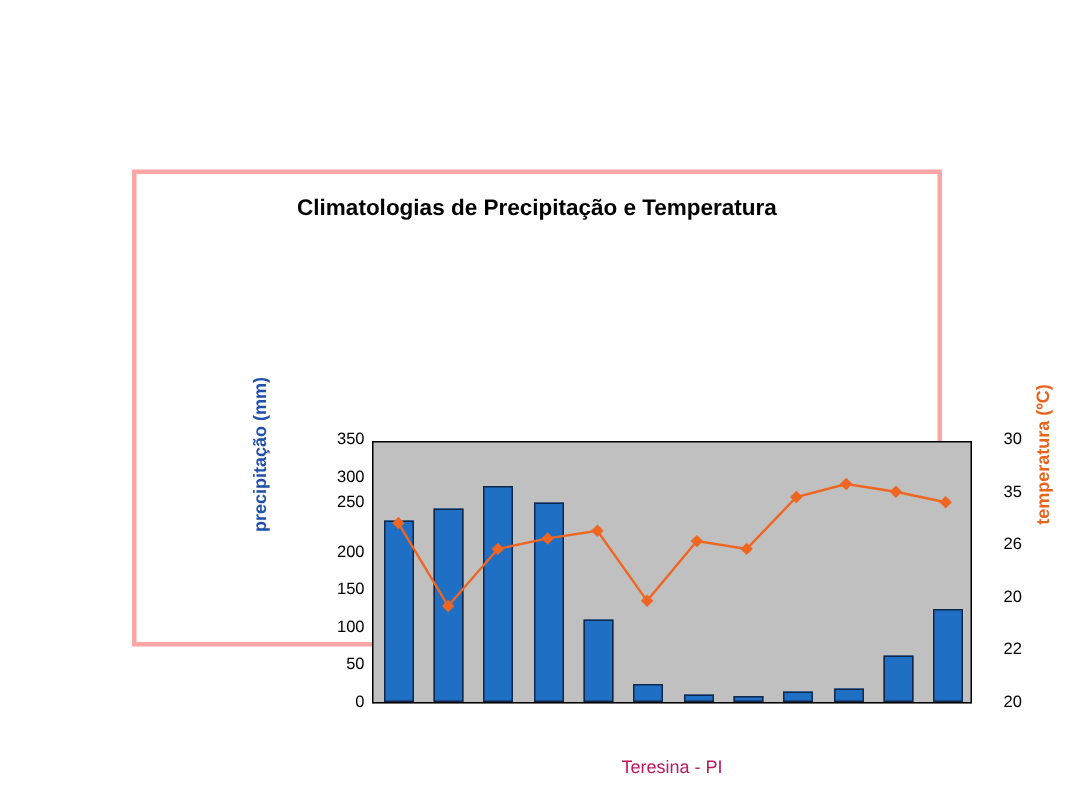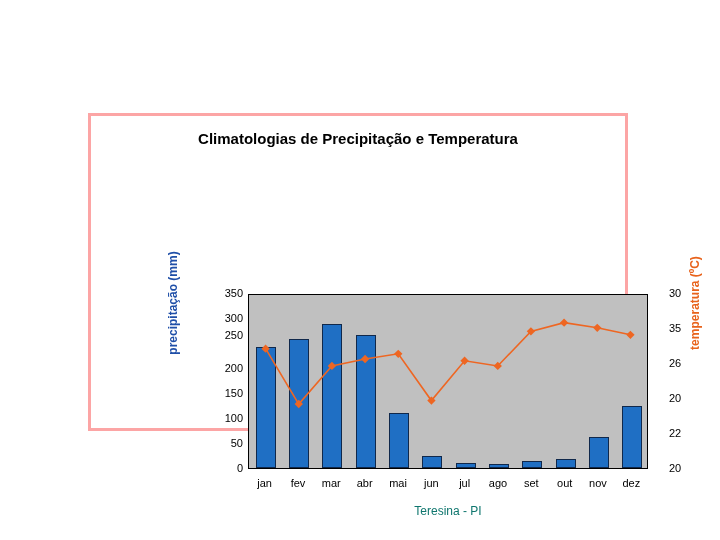--- a/index.html
+++ b/index.html
@@ -115,21 +115,21 @@
     color: #000000;
     line-height: 14px;
   }
   #x-axis-title {
     position: absolute;
     left: 157px;
     top: 388px;
     width: 400px;
     text-align: center;
     font-size: 12px;
-    color: #0f766e;
+    color: #be185d;
   }
   
   #y-left-title {
     position: absolute;
     left: -8px;
     top: 180px;
     width: 180px;
     text-align: center;
     font-size: 12px;
     font-weight: bold;
@@ -206,30 +206,16 @@
           <polygon points="183.33333333333334,102.55000000000003 187.53333333333333,106.75000000000003 183.33333333333334,110.95000000000003 179.13333333333335,106.75000000000003" fill="#ee6622"></polygon>
           <polygon points="216.66666666666666,62.30000000000001 220.86666666666665,66.50000000000001 216.66666666666666,70.70000000000002 212.46666666666667,66.50000000000001" fill="#ee6622"></polygon>
           <polygon points="250,67.55000000000003 254.2,71.75000000000003 250,75.95000000000003 245.8,71.75000000000003" fill="#ee6622"></polygon>
           <polygon points="283.33333333333337,32.550000000000026 287.53333333333336,36.75000000000003 283.33333333333337,40.95000000000003 279.1333333333334,36.75000000000003" fill="#ee6622"></polygon>
           <polygon points="316.6666666666667,23.80000000000003 320.8666666666667,28.00000000000003 316.6666666666667,32.20000000000003 312.4666666666667,28.00000000000003" fill="#ee6622"></polygon>
           <polygon points="350.00000000000006,29.049999999999972 354.20000000000005,33.24999999999997 350.00000000000006,37.449999999999974 345.80000000000007,33.24999999999997" fill="#ee6622"></polygon>
           <polygon points="383.33333333333337,36.050000000000026 387.53333333333336,40.25000000000003 383.33333333333337,44.45000000000003 379.1333333333334,40.25000000000003" fill="#ee6622"></polygon>
         </svg>
     </div>
 
-    <div id="x-axis">
-        <div class="xtick" style="left: 0px; width: 33.3333px;">jan</div>
-        <div class="xtick" style="left: 33.3333px; width: 33.3333px;">fev</div>
-        <div class="xtick" style="left: 66.6667px; width: 33.3333px;">mar</div>
-        <div class="xtick" style="left: 100px; width: 33.3333px;">abr</div>
-        <div class="xtick" style="left: 133.333px; width: 33.3333px;">mai</div>
-        <div class="xtick" style="left: 166.667px; width: 33.3333px;">jun</div>
-        <div class="xtick" style="left: 200px; width: 33.3333px;">jul</div>
-        <div class="xtick" style="left: 233.333px; width: 33.3333px;">ago</div>
-        <div class="xtick" style="left: 266.667px; width: 33.3333px;">set</div>
-        <div class="xtick" style="left: 300px; width: 33.3333px;">out</div>
-        <div class="xtick" style="left: 333.333px; width: 33.3333px;">nov</div>
-        <div class="xtick" style="left: 366.667px; width: 33.3333px;">dez</div>
-      </div>
     <div id="x-axis-title">Teresina - PI</div>
 
   </div>
 </div>
 
 </body></html>

